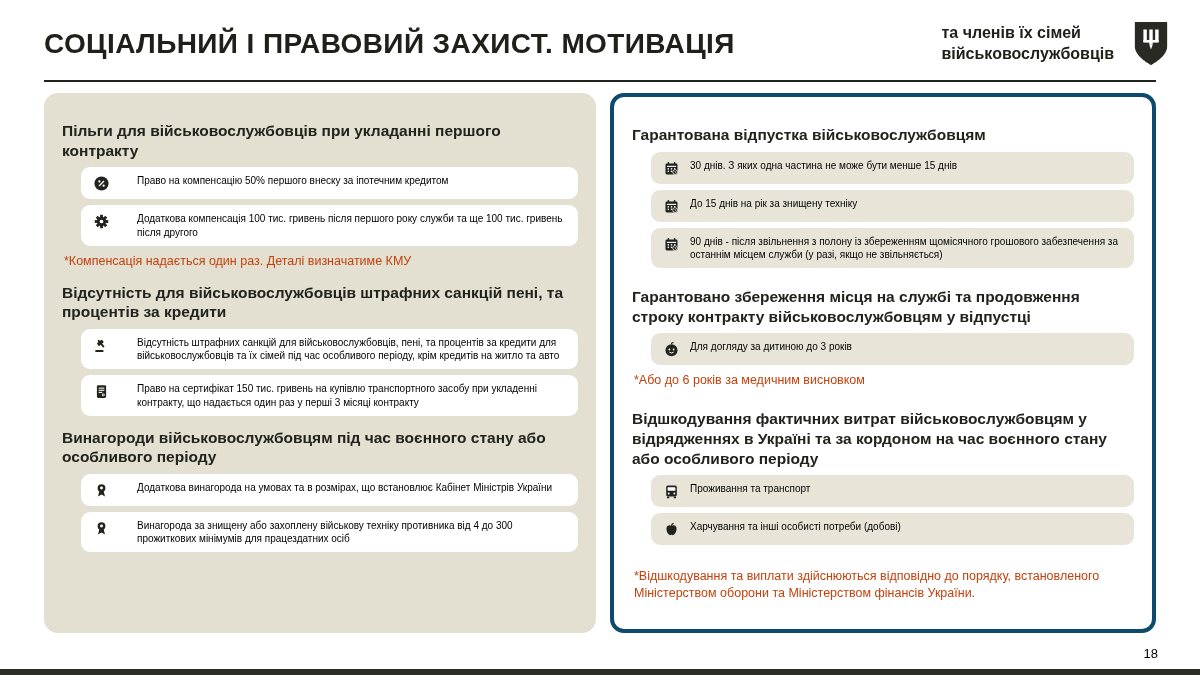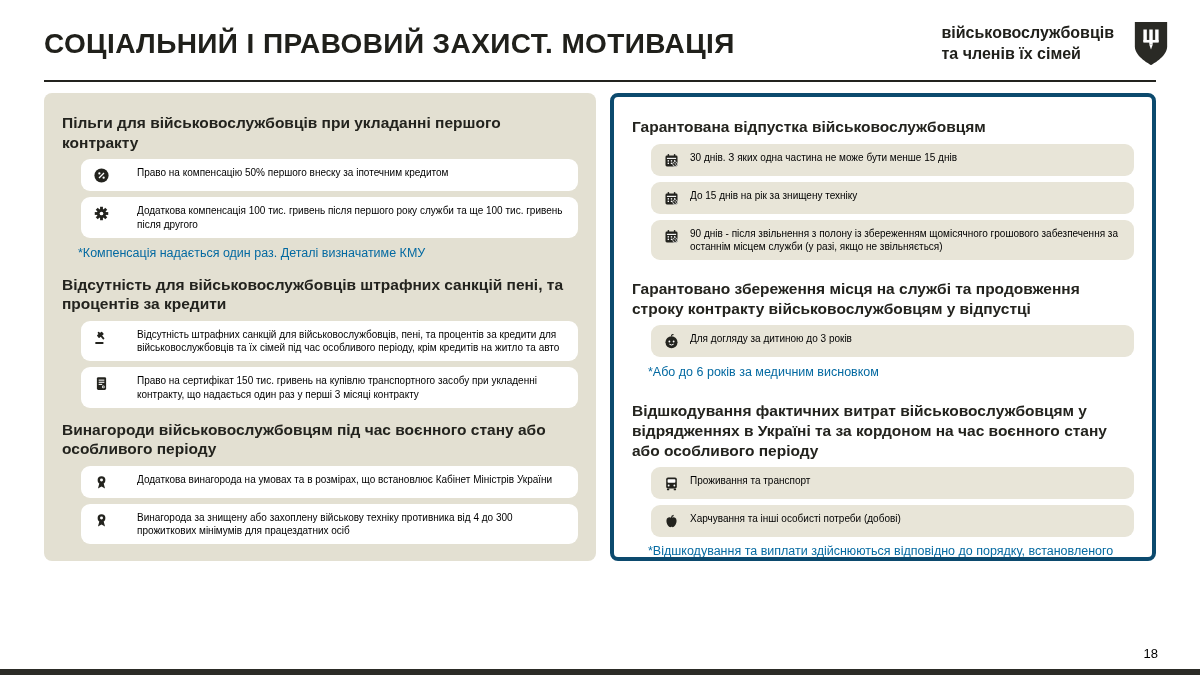--- a/index.html
+++ b/index.html
@@ -11,51 +11,51 @@
   
   .header { display:flex; justify-content:space-between; align-items:center; padding:20px 30px 12px 44px; }
   .title { margin:0; font-size:28px; font-weight:bold; letter-spacing:0.4px; color:#20201b; }
   .header-right { display:flex; align-items:center; gap:18px; }
   .audience { font-size:16px; font-weight:bold; line-height:1.3; color:#20201b; }
   .audience span { display:block; font-weight:600; }
   .logo { width:38px; height:48px; }
   .rule { height:2px; background:#23231e; margin:0 44px; }
   
   .columns { display:flex; gap:14px; margin:11px 44px 0 44px; }
-  .panel { box-sizing:border-box; height:468px; border-radius:8px; padding:16px 18px; display:flex; flex-direction:column; overflow:hidden; }
+  .panel { box-sizing:border-box; height:540px; border-radius:14px; padding:24px 18px; display:flex; flex-direction:column; overflow:hidden; }
   .panel-left { width:552px; background:#e3e0d2; }
   .panel-right { width:546px; background:#ffffff; border:4px solid #0c4a6e; }
   h2.section-heading { font-size:15.5px; font-weight:bold; line-height:1.27; margin:4px 0 7px 0; color:#23231e; }
   .panel-right h2.section-heading:not(:first-child) { margin-top:13px; }
   .panel-left h2.section-heading:not(:first-child) { margin-top:6px; }
   .card {
     display:flex; align-items:flex-start; gap:10px;
     border-radius:9px; padding:7px 12px; margin-bottom:6px;
     font-size:10px; line-height:1.32; color:#000000;margin-left:19px;
   }
   .panel-left .card { background:#ffffff;gap:27px; }
   .panel-right .card { background:#e8e5d8; }
   .icon { flex:0 0 17px; height:17px; margin-top:1px; }
   .icon svg { display:block; width:17px; height:17px; }
-  .footnote { font-size:12.5px; color:#0369a1; margin:1px 0 7px 16px; line-height:1.35; }
+  .footnote { font-size:12.5px; color:#c2410c; margin:1px 0 7px 2px; line-height:1.35; }
   .footnote-bottom { margin-top:auto; margin-bottom:3px; }
   .pagenum { position:absolute; right:42px; bottom:14px; font-size:13px; color:#000000; }
   .bottombar { position:absolute; left:0; right:0; bottom:0; height:6px; background:#2c2c27; }
 </style>
 </head>
 <body>
 
 <div class="slide">
 
   <div class="header">
     <h1 class="title">СОЦІАЛЬНИЙ І ПРАВОВИЙ ЗАХИСТ. МОТИВАЦІЯ</h1>
     <div class="header-right">
       <div class="audience">
+        <span>та членів їх сімей</span>
         <span>військовослужбовців</span>
-        <span>та членів їх сімей</span>
       </div>
       <div class="logo">
         <svg viewBox="0 0 40 50">
             <path d="M3 2 H37 V28 C37 39 20 47.5 20 47.5 C20 47.5 3 39 3 28 Z" fill="#2a2a25"></path>
             <g fill="#ffffff">
               <rect x="12" y="10" width="3.6" height="13"></rect>
               <rect x="18.2" y="10" width="3.6" height="16"></rect>
               <rect x="24.4" y="10" width="3.6" height="13"></rect>
               <rect x="12" y="21" width="16" height="2.8"></rect>
               <path d="M18.2 26 h3.6 l-1.8 5 z"></path>

